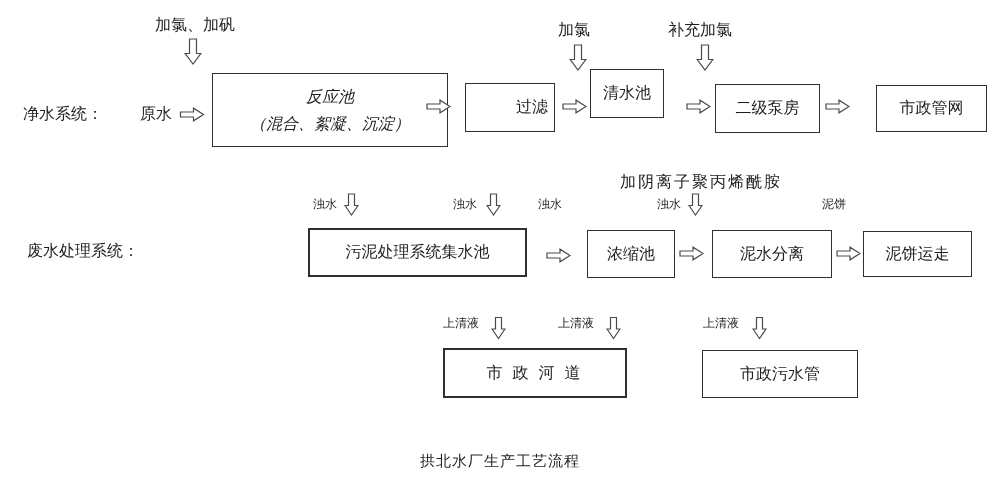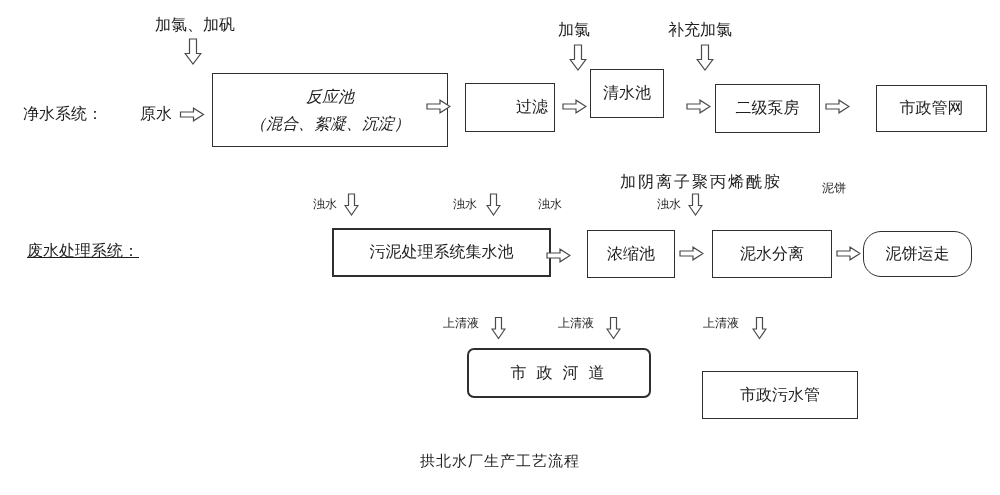--- a/index.html
+++ b/index.html
@@ -9,23 +9,23 @@
     overflow:hidden;
   }
   .p{position:absolute;white-space:nowrap;}
   .lbl{font-size:16px;line-height:1.1;}
   .sm{font-size:12px;}
   .box{
     position:absolute;border:1px solid #2f2f2f;background:#ffffff;
     display:flex;align-items:center;justify-content:center;
     text-align:center;font-size:16px;box-sizing:border-box;
   }
-  .box.thick{border-width:2px;margin-left:24px;}
+  .box.thick{border-width:2px;}
   .twoline{flex-direction:column;line-height:1.7;}
-  .spaced{letter-spacing:3px;border-radius:7px;}
+  .spaced{letter-spacing:3px;}
   .arr{position:absolute;display:block;}
   .arr path{fill:#ffffff;stroke:#4a4a4a;stroke-width:1.2;}
   .title{
     position:absolute;left:0;top:452px;width:1000px;text-align:center;
     font-size:15px;letter-spacing:1px;
   }
 </style>
 </head>
 <body>
 
@@ -85,40 +85,40 @@
   <svg class="arr" style="left:825px;top:99px;" width="25" height="15" viewBox="0 0 25 15">
       <path d="M1 5 H14 V1.2 L24 7.5 L14 13.8 V10 H1 Z"></path>
     </svg>
 
   <div class="box" style="left:876px;top:85px;width:111px;height:47px;">
     <span>市政管网</span>
   </div>
 
   <div class="p lbl" style="left:620px;top:157px;letter-spacing:2px;margin-top:16px;">加阴离子聚丙烯酰胺</div>
 
-  <div class="p lbl" style="left:27px;top:242px;text-decoration:underline;">废水处理系统：</div>
+  <div class="p lbl" style="left:27px;top:242px;">废水处理系统：</div>
 
   <div class="p sm" style="left:313px;top:196px;">浊水</div>
   <svg class="arr" style="left:344px;top:193px;" width="15" height="23" viewBox="0 0 15 23">
       <path d="M4.5 1 H10.5 V12.5 H14 L7.5 22 L1 12.5 H4.5 Z"></path>
     </svg>
 
   <div class="p sm" style="left:453px;top:196px;">浊水</div>
   <svg class="arr" style="left:486px;top:193px;" width="15" height="23" viewBox="0 0 15 23">
       <path d="M4.5 1 H10.5 V12.5 H14 L7.5 22 L1 12.5 H4.5 Z"></path>
     </svg>
 
   <div class="p sm" style="left:538px;top:196px;">浊水</div>
 
   <div class="p sm" style="left:657px;top:196px;">浊水</div>
   <svg class="arr" style="left:688px;top:193px;" width="15" height="23" viewBox="0 0 15 23">
       <path d="M4.5 1 H10.5 V12.5 H14 L7.5 22 L1 12.5 H4.5 Z"></path>
     </svg>
 
-  <div class="p sm" style="left:822px;top:180px;">泥饼</div>
+  <div class="p sm" style="left:822px;top:196px;">泥饼</div>
 
   <div class="box thick" style="left:308px;top:228px;width:219px;height:49px;">
     <span>污泥处理系统集水池</span>
   </div>
 
   <svg class="arr" style="left:546px;top:248px;" width="25" height="15" viewBox="0 0 25 15">
       <path d="M1 5 H14 V1.2 L24 7.5 L14 13.8 V10 H1 Z"></path>
     </svg>
 
   <div class="box" style="left:587px;top:230px;width:88px;height:48px;text-align:right;">
@@ -130,21 +130,21 @@
     </svg>
 
   <div class="box" style="left:712px;top:230px;width:120px;height:48px;">
     <span>泥水分离</span>
   </div>
 
   <svg class="arr" style="left:836px;top:246px;" width="25" height="15" viewBox="0 0 25 15">
       <path d="M1 5 H14 V1.2 L24 7.5 L14 13.8 V10 H1 Z"></path>
     </svg>
 
-  <div class="box" style="left:863px;top:231px;width:109px;height:46px;border-radius:18px;">
+  <div class="box" style="left:863px;top:231px;width:109px;height:46px;">
     <span>泥饼运走</span>
   </div>
 
   <div class="p sm" style="left:443px;top:315px;">上清液</div>
   <svg class="arr" style="left:491px;top:316px;" width="15" height="24" viewBox="0 0 15 23">
       <path d="M4.5 1 H10.5 V12.5 H14 L7.5 22 L1 12.5 H4.5 Z"></path>
     </svg>
 
   <div class="p sm" style="left:558px;top:315px;">上清液</div>
   <svg class="arr" style="left:606px;top:316px;" width="15" height="24" viewBox="0 0 15 23">
@@ -153,19 +153,19 @@
 
   <div class="p sm" style="left:703px;top:315px;">上清液</div>
   <svg class="arr" style="left:752px;top:316px;" width="15" height="24" viewBox="0 0 15 23">
       <path d="M4.5 1 H10.5 V12.5 H14 L7.5 22 L1 12.5 H4.5 Z"></path>
     </svg>
 
   <div class="box thick spaced" style="left:443px;top:348px;width:184px;height:50px;">
     <span>市 政 河 道</span>
   </div>
 
-  <div class="box" style="left:702px;top:350px;width:156px;height:48px;margin-top:21px;">
+  <div class="box" style="left:702px;top:350px;width:156px;height:48px;">
     <span>市政污水管</span>
   </div>
 
   <div class="title">拱北水厂生产工艺流程</div>
 
 </div>
 
 </body></html>

